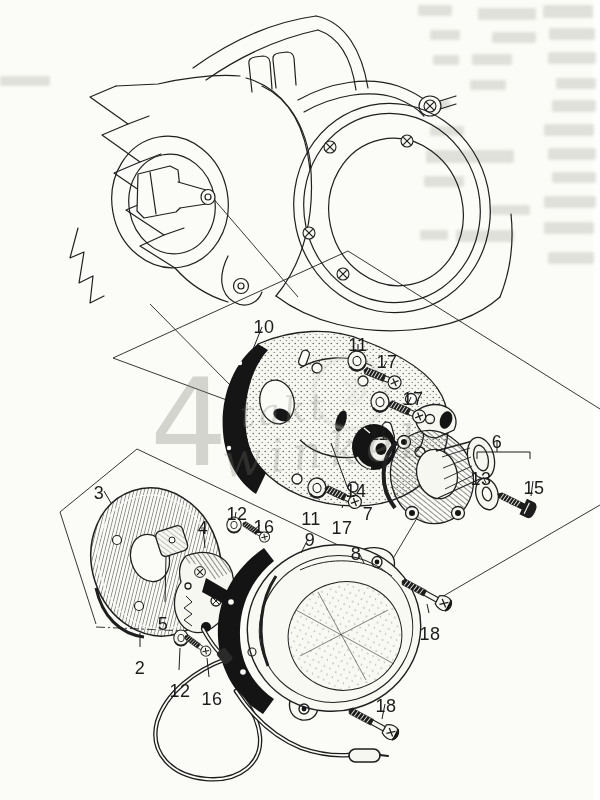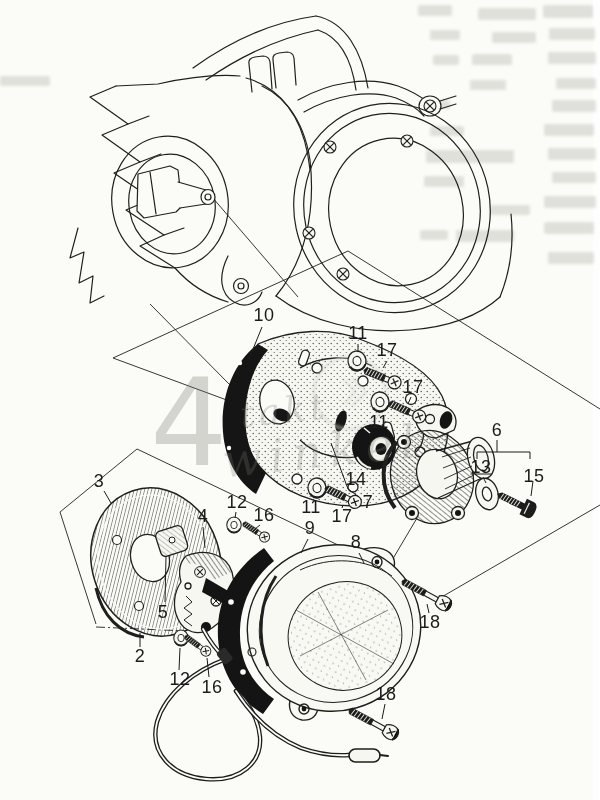--- a/index.html
+++ b/index.html
@@ -1,21 +1,21 @@
 <!DOCTYPE html>
 <html><head>
 <meta charset="utf-8">
 <style>
   html,body{margin:0;padding:0;background:#888;}
   .stage{position:relative;width:600px;height:800px;background:#fbfbf7;overflow:hidden;
          font-family:"Liberation Sans",sans-serif;}
   svg{position:absolute;left:0;top:0;}
   .callout{position:absolute;transform:translate(-50%,-50%);
            font-size:18px;color:#1b1b1b;letter-spacing:.5px;white-space:nowrap;}
-  #callouts{position:absolute;inset:0;pointer-events:none;}
+  #callouts{position:absolute;inset:0;pointer-events:none;margin-top:12px;}
   .watermark{position:absolute;inset:0;pointer-events:none;}
   .wm-num{position:absolute;left:150px;top:352px;font-family:"DejaVu Sans",sans-serif;
           font-size:122px;font-weight:500;color:rgba(122,122,114,0.30);}
   .wm-l1{position:absolute;left:240px;top:390px;font-family:"DejaVu Serif",serif;
          font-style:italic;font-size:36px;letter-spacing:4px;color:rgba(122,122,114,0.26);
          transform:rotate(-6deg);}
   .wm-l2{position:absolute;left:222px;top:424px;font-family:"DejaVu Serif",serif;
          font-style:italic;font-size:46px;letter-spacing:8px;color:rgba(122,122,114,0.26);
          transform:rotate(-6deg);}
 </style>
@@ -339,21 +339,21 @@
       <span class="callout" style="left: 264px; top: 315px;">10</span>
       <span class="callout" style="left: 358px; top: 333px;">11</span>
       <span class="callout" style="left: 387px; top: 350px;">17</span>
       <span class="callout" style="left: 413px; top: 387px;">17</span>
       <span class="callout" style="left: 379px; top: 422px;">11</span>
       <span class="callout" style="left: 356px; top: 479px;">14</span>
       <span class="callout" style="left: 368px; top: 502px;">7</span>
       <span class="callout" style="left: 311px; top: 507px;">11</span>
       <span class="callout" style="left: 342px; top: 516px;">17</span>
       <span class="callout" style="left: 497px; top: 430px;">6</span>
-      <span class="callout" style="left: 481px; top: 467px; text-decoration: underline;">13</span>
+      <span class="callout" style="left: 481px; top: 467px;">13</span>
       <span class="callout" style="left: 534px; top: 476px;">15</span>
       <span class="callout" style="left: 99px; top: 481px;">3</span>
       <span class="callout" style="left: 203px; top: 516px;">4</span>
       <span class="callout" style="left: 237px; top: 502px;">12</span>
       <span class="callout" style="left: 264px; top: 515px;">16</span>
       <span class="callout" style="left: 163px; top: 612px;">5</span>
       <span class="callout" style="left: 140px; top: 656px;">2</span>
       <span class="callout" style="left: 180px; top: 679px;">12</span>
       <span class="callout" style="left: 212px; top: 687px;">16</span>
       <span class="callout" style="left: 310px; top: 528px;">9</span>

